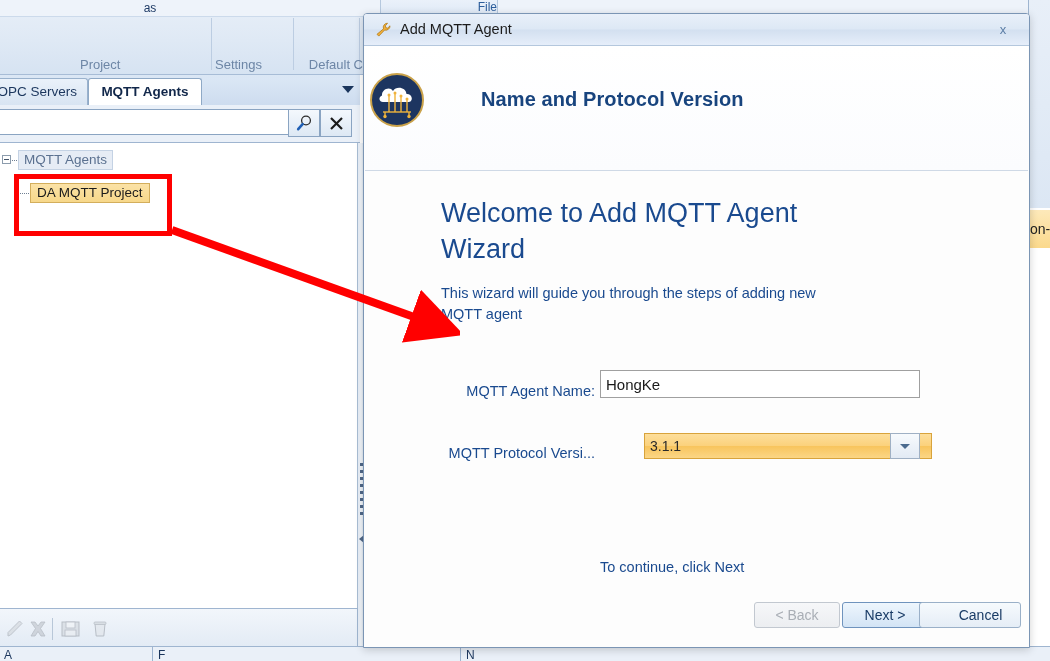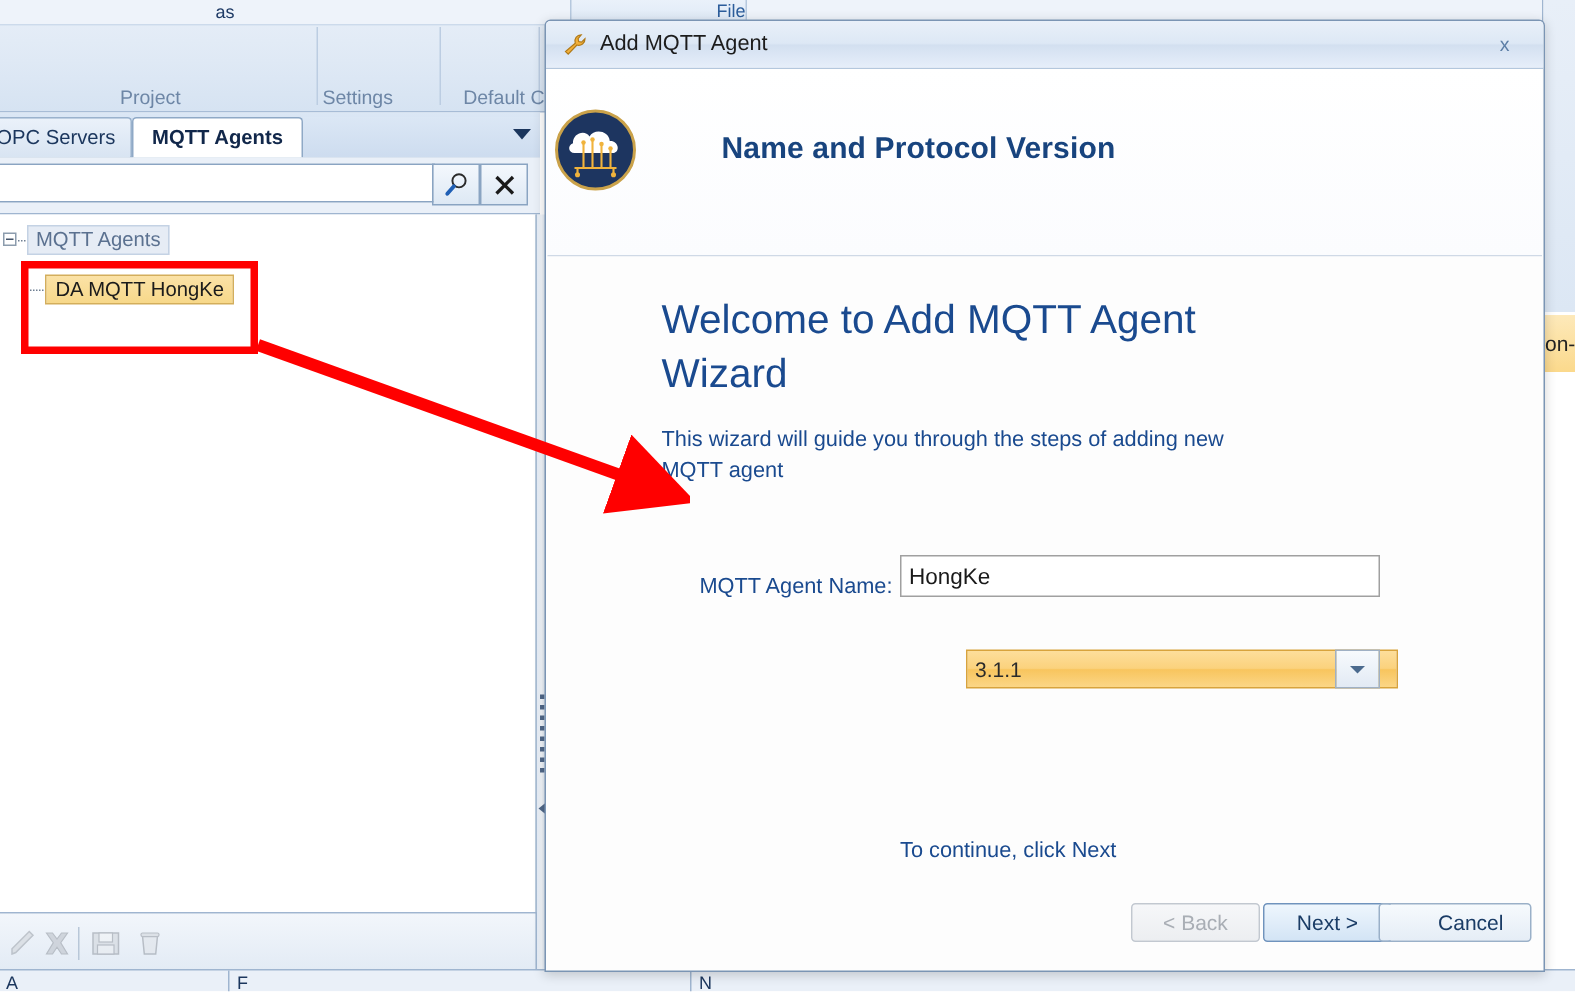--- a/index.html
+++ b/index.html
@@ -380,21 +380,21 @@
           <line x1="14" y1="3" x2="3" y2="14" stroke="#1a1a1a" stroke-width="2.2"></line>
         </svg>
       </div>
     </div>
 
     <div class="treepanel">
       <div class="tree-expander"></div>
       <div class="tree-dots"></div>
       <div class="tree-root">MQTT Agents</div>
       <div class="tree-dots2"></div>
-      <div class="tree-child">DA MQTT HongKe</div>
+      <div class="tree-child">DA MQTT Project</div>
     </div>
 
     <div class="splitter">
       <div class="split-dots">
         <span class="sdot" style="top:0px"></span>
         <span class="sdot" style="top:7px"></span>
         <span class="sdot" style="top:14px"></span>
         <span class="sdot" style="top:21px"></span>
         <span class="sdot" style="top:28px"></span>
         <span class="sdot" style="top:35px"></span>
@@ -483,20 +483,21 @@
       <div class="dlg-header-title">Name and Protocol Version</div>
     </div>
 
     <div class="dlg-body">
       <div class="welcome-h1">Welcome to Add MQTT Agent Wizard</div>
       <div class="welcome-p">This wizard will guide you through the steps of adding new MQTT agent</div>
 
       <div class="field-label name-label">MQTT Agent Name:</div>
       <input class="name-input" type="text" value="HongKe" style="">
 
+      <div class="field-label ver-label">MQTT Protocol Versi...</div>
       <div class="combo-wrap">
         <div class="combo-field">3.1.1</div>
         <div class="combo-btn">
           <span class="combo-caret"></span>
         </div>
       </div>
 
       <div class="continue-text">To continue, click Next</div>
 
       <div class="btn-row">

